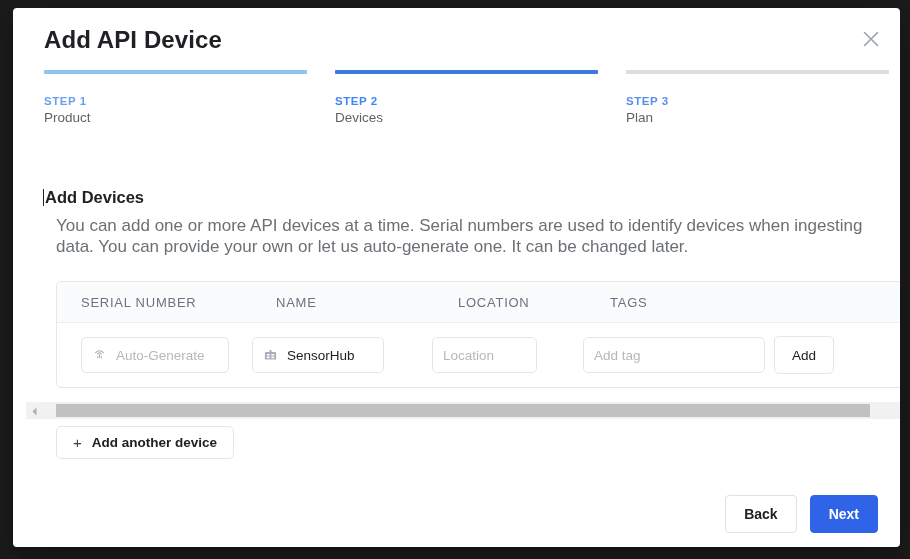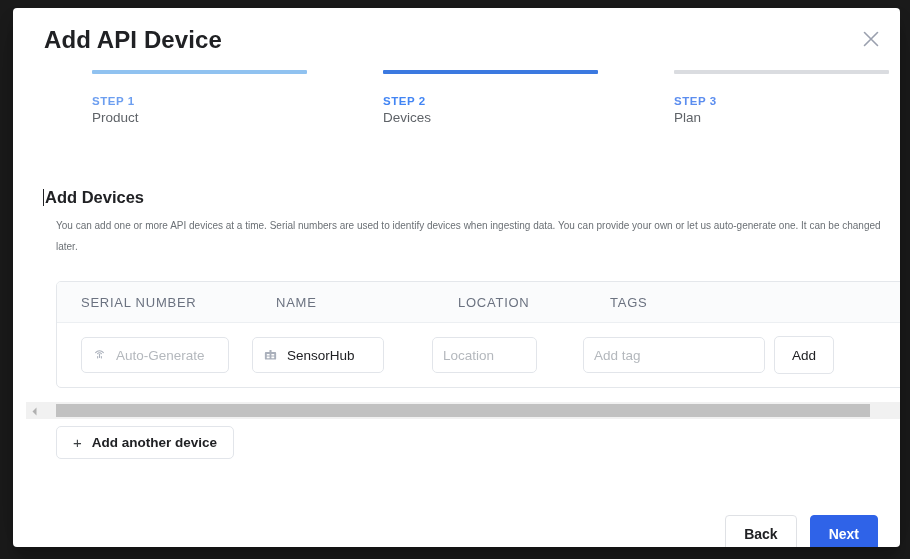--- a/index.html
+++ b/index.html
@@ -54,21 +54,21 @@
 
   
   .stepper {
     position: absolute;
     left: 31px;
     top: 62px;
     width: 845px;
     display: flex;
     gap: 28px;
   }
-  .step { flex: 1 1 0; margin-left: 48px; }
+  .step { flex: 1 1 0; }
   .step-bar {
     height: 4px;
     border-radius: 1px;
     background: #dadce0;
   }
   .step.done .step-bar   { background: #90c2f0; }
   .step.active .step-bar { background: #3b79e0; }
   .step-num {
     margin-top: 21px;
     font-size: 11.5px;
@@ -100,21 +100,21 @@
     height: 17px;
     background: #202124;
     vertical-align: -3px;
     margin-right: 1px;
   }
   .section-desc {
     position: absolute;
     left: 43px;
     top: 207px;
     width: 835px;
-    font-size: 10px;
+    font-size: 17px;
     line-height: 21px;
     color: #6b7075;
   }
 
   
   .table-card {
     position: absolute;
     left: 43px;
     top: 273px;
     width: 880px;
@@ -262,21 +262,20 @@
   .btn-back {
     background: #fff;
     border: 1px solid #dfe1e5;
     color: #202124;
   }
   .btn-next {
     background: #2f63e8;
     border: 1px solid #2f63e8;
     color: #ffffff;
     min-width: 68px;
-    margin-top: 20px;
   }
 </style>
 </head>
 <body>
 
 <div class="dialog">
 
   <div class="dialog-title">Add API Device</div>
 
   <div class="close-btn">

